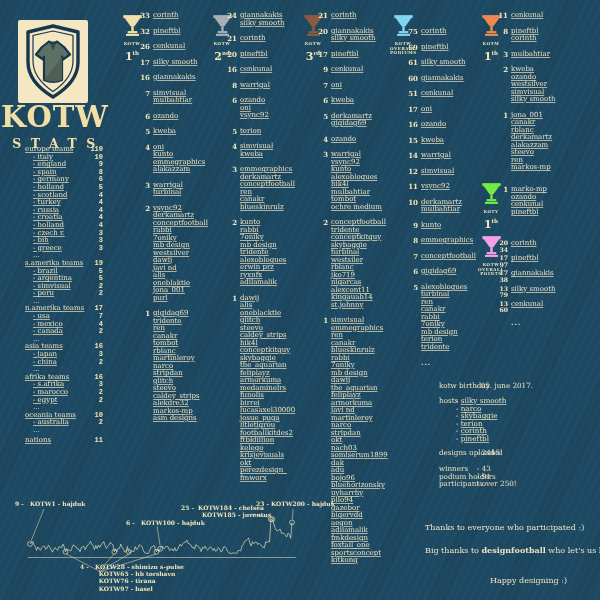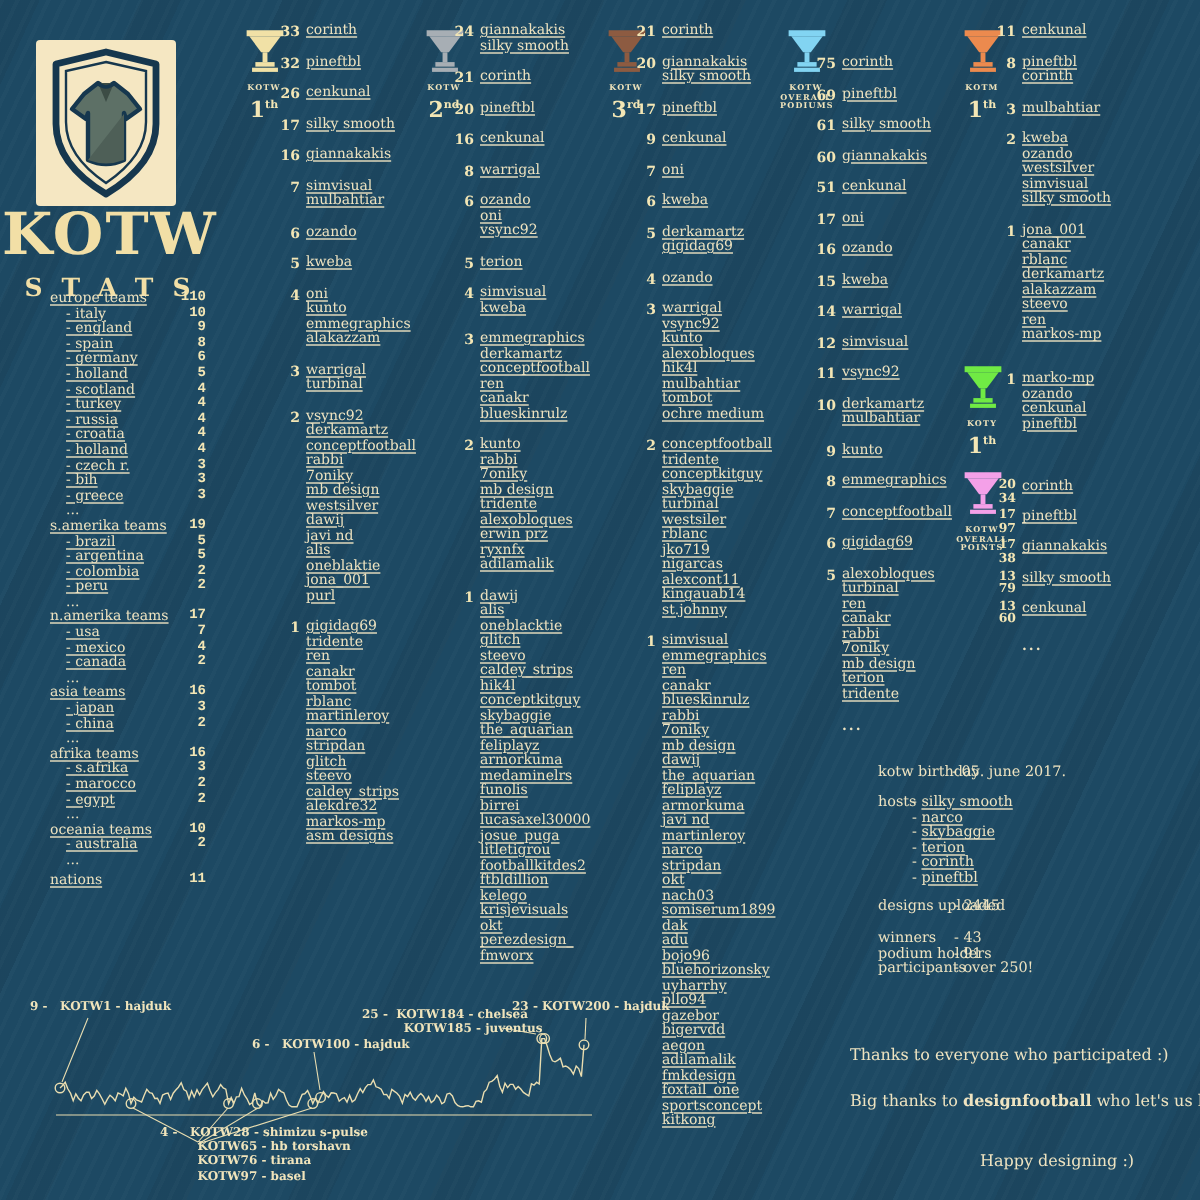--- a/index.html
+++ b/index.html
@@ -131,21 +131,21 @@
       </div>
       <div class="rrow ind">
         <span class="rl und">- brazil</span>
         <span class="rv">5</span>
       </div>
       <div class="rrow ind">
         <span class="rl und">- argentina</span>
         <span class="rv">5</span>
       </div>
       <div class="rrow ind">
-        <span class="rl und">- colombia</span>
+        <span class="rl und">- simvisual</span>
         <span class="rv">2</span>
       </div>
       <div class="rrow ind">
         <span class="rl und">- peru</span>
         <span class="rv">2</span>
       </div>
       <div class="rrow ind">
         <span class="rl">...</span>
         <span class="rv"></span>
       </div>

